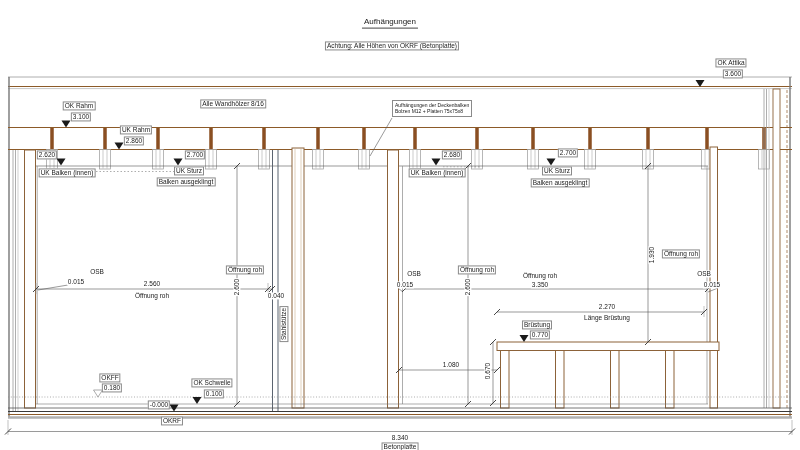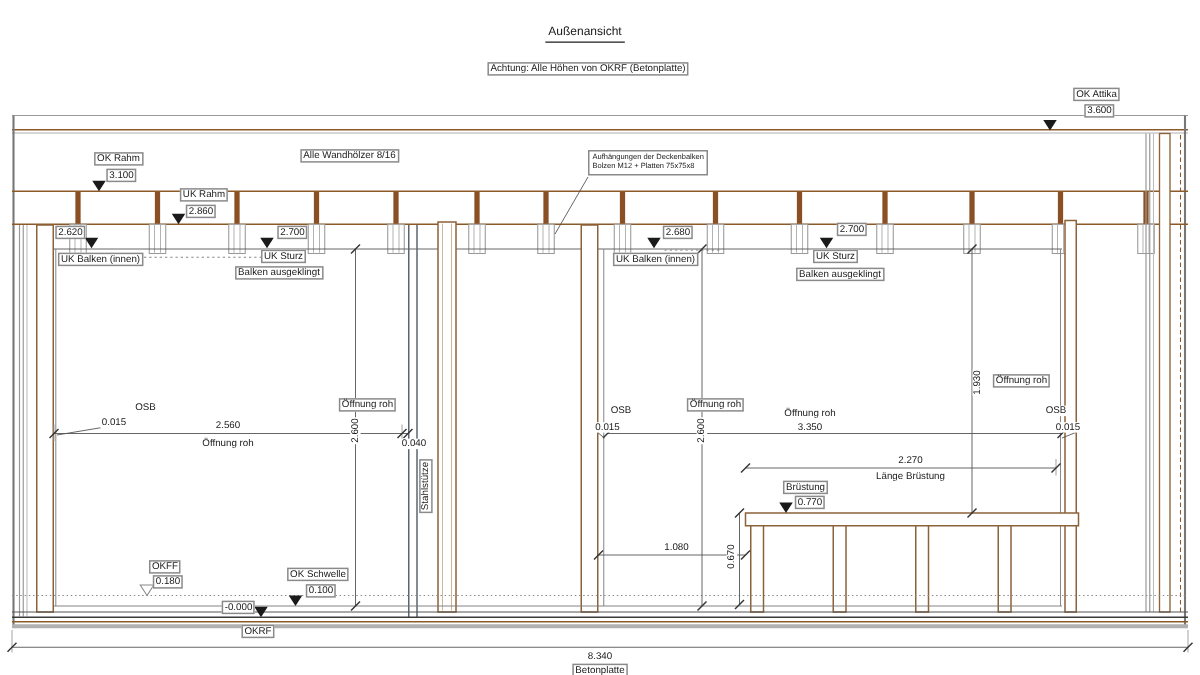--- a/index.html
+++ b/index.html
@@ -195,21 +195,21 @@
     <use href="#tri" x="178" y="165.5"></use>
     <use href="#tri" x="436" y="165.5"></use>
     <use href="#tri" x="551" y="165.5"></use>
     <use href="#tri" x="524" y="342"></use>
     <use href="#triopen" x="98" y="397"></use>
     <use href="#tri" x="197" y="404"></use>
     <use href="#tri" x="174" y="411.5"></use>
   </g>
 </svg>
 
-<div class="lbl title" style="left:390px;top:23px;">Außenansicht</div>
+<div class="lbl title" style="left:390px;top:23px;">Aufhängungen</div>
 <div class="lbl box" style="left:392px;top:46px;">Achtung: Alle Höhen von OKRF (Betonplatte)</div>
 
 <div class="lbl box" style="left:731px;top:63px;">OK Attika</div>
 <div class="lbl box" style="left:733px;top:74px;">3.600</div>
 
 <div class="lbl box" style="left:79px;top:106px;">OK Rahm</div>
 <div class="lbl box" style="left:81px;top:117px;">3.100</div>
 
 <div class="lbl box" style="left:233px;top:104px;">Alle Wandhölzer 8/16</div>
 

